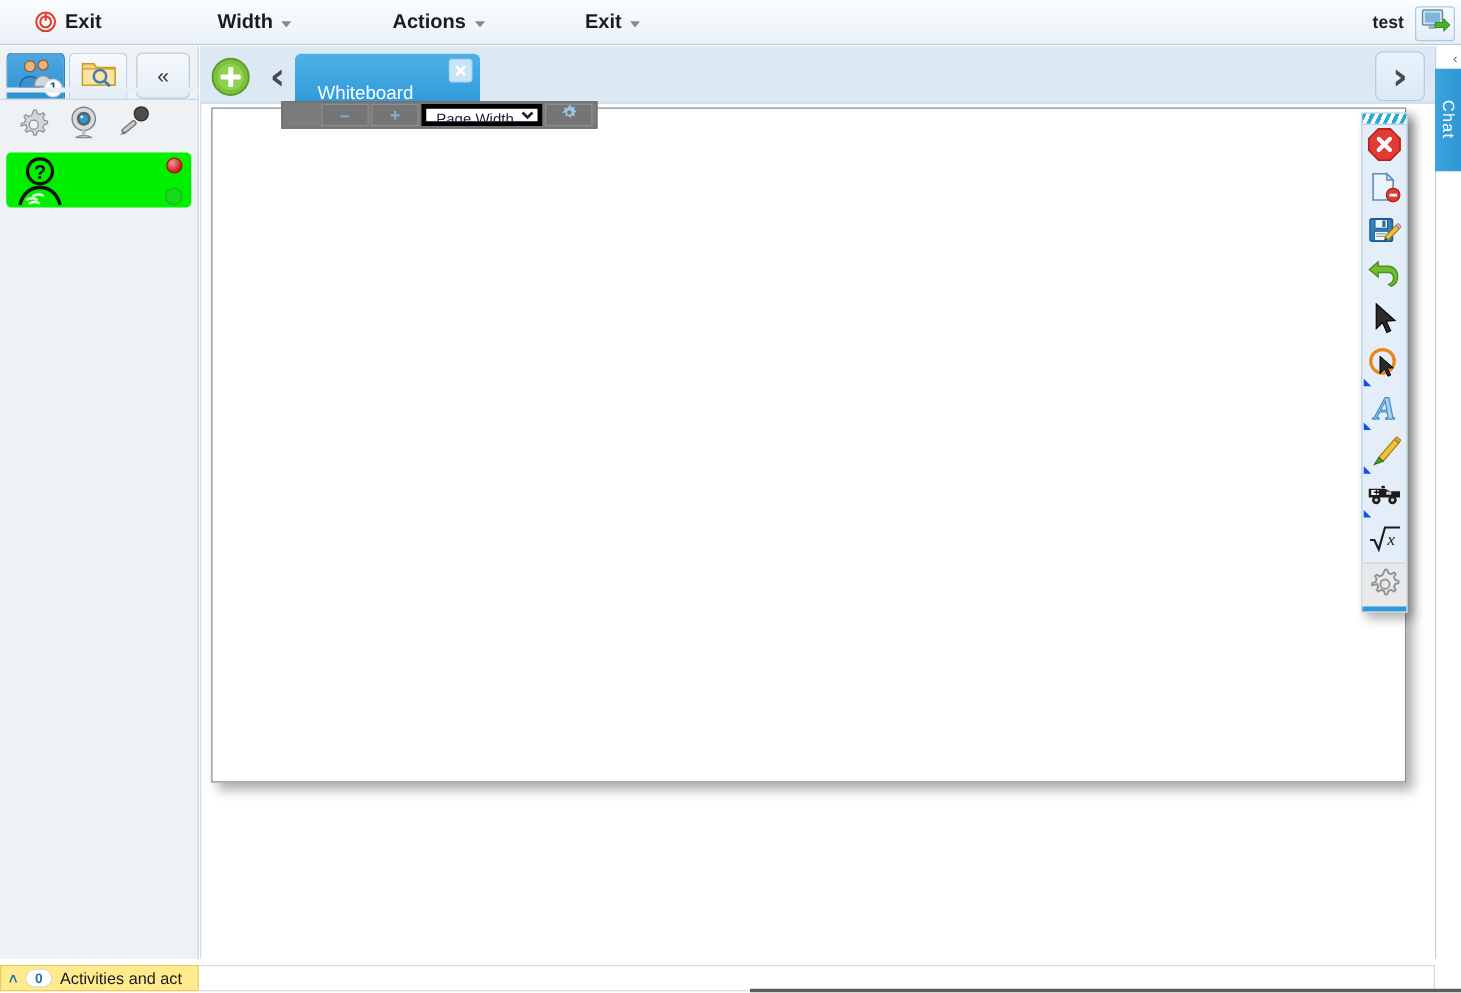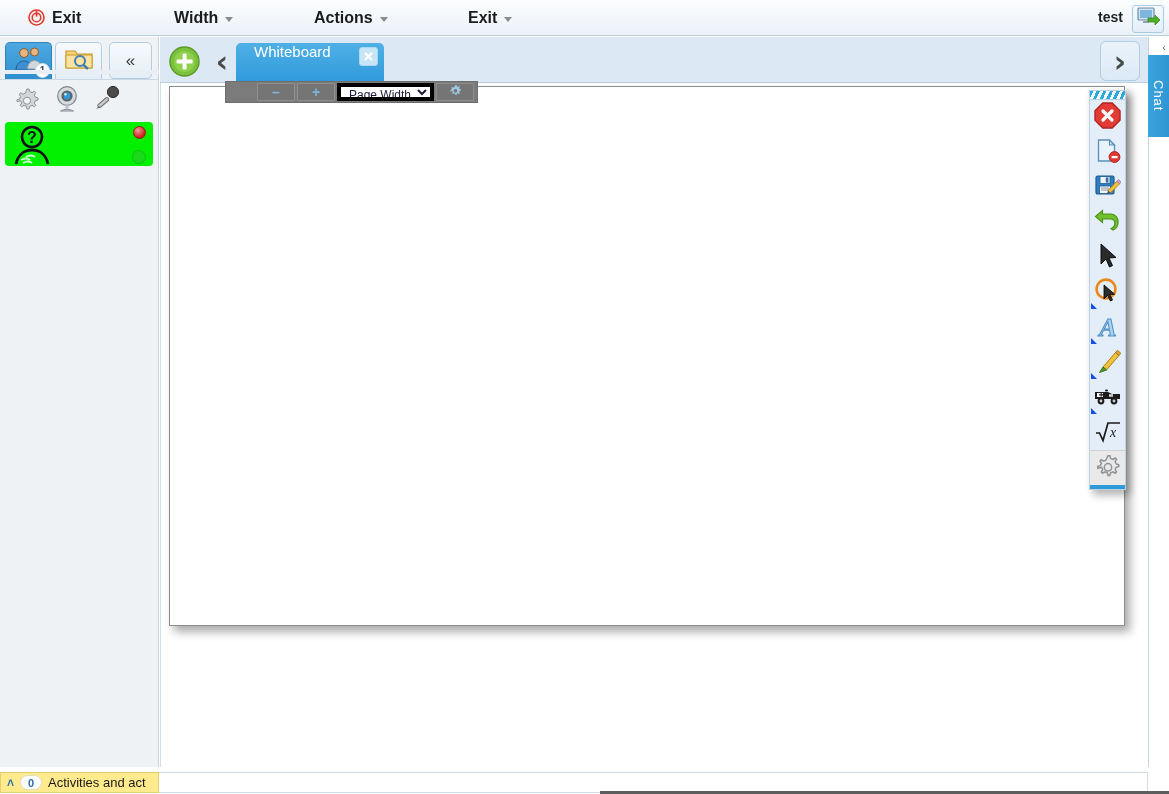--- a/index.html
+++ b/index.html
@@ -121,21 +121,21 @@
   #chev-left{ left:44px; }
   #chev-right{
     right:8px; top:4px; width:40px;height:40px;
     border:1px solid #b2cde2; border-radius:6px;
     background:linear-gradient(to bottom,#eaf3fb,#dbe9f6);
   }
   .wb-tab{
     position:absolute; left:76px; top:6px; height:40px; min-width:148px;
     background:linear-gradient(to bottom,#4fb0e6,#2f9ada);
     border-radius:5px 5px 0 0;
-    display:flex; align-items:flex-start; padding:0 34px 0 18px;
+    display:flex; align-items:flex-end; padding:0 34px 0 18px;
     color:#fff; font-size:15px; cursor:pointer;
   }
   .wb-tab-close{
     position:absolute; right:6px; top:4px; width:19px;height:19px;
     border-radius:3px; background:#c8e5f7;
     display:flex;align-items:center;justify-content:center;
     color:#ffffff; font-size:14px; font-weight:bold; cursor:pointer;
     border:1px solid #a9d8f2;
     line-height:1;
   }

